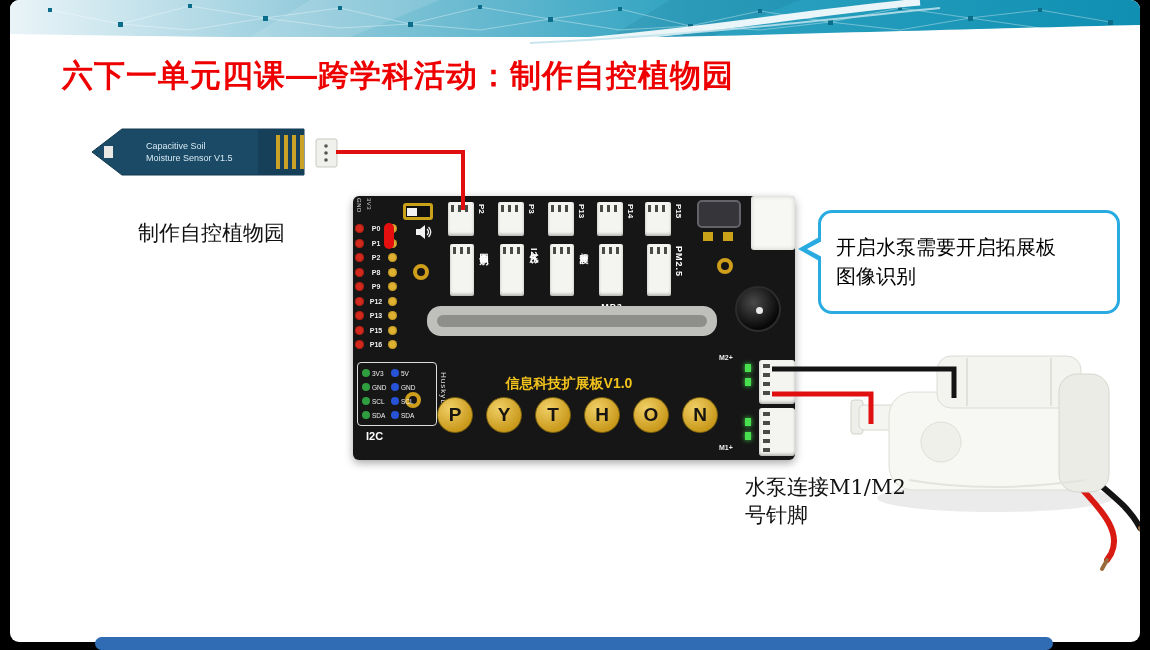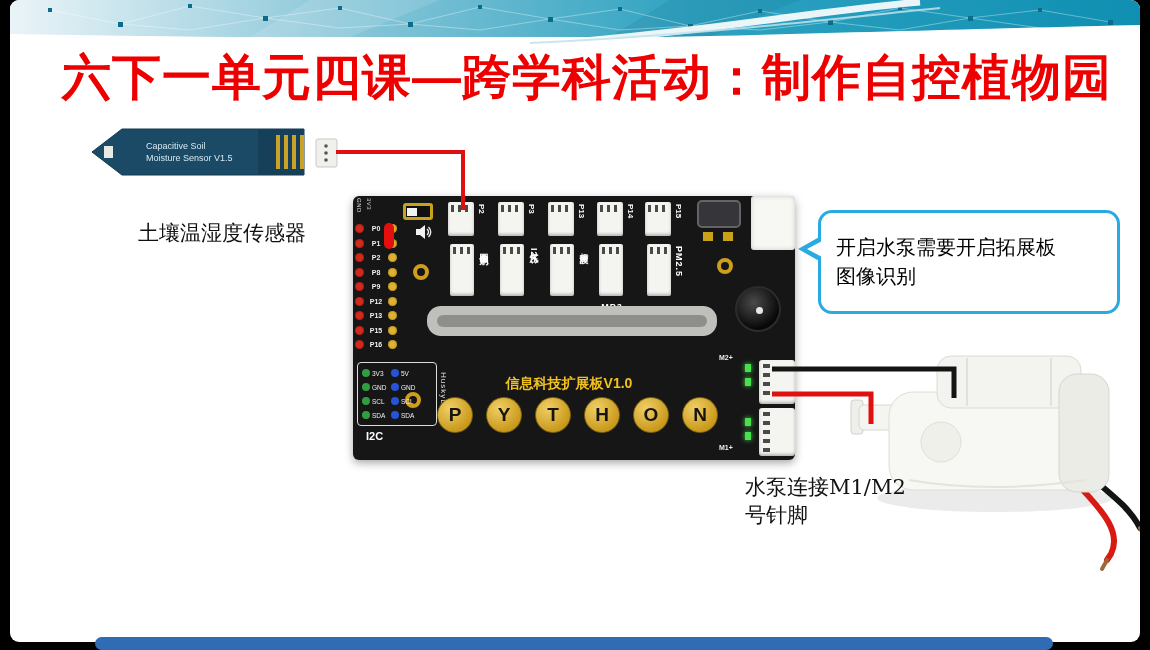--- a/index.html
+++ b/index.html
@@ -2,21 +2,21 @@
 <html style="--title-red: #ee0000; --callout-border: #29abe2; --board-yellow: #f2c21c; --wire-red: #e01010; --banner-teal: #0f8fb2; --bottom-bar-blue: #2f6cb4; --sensor-pcb-navy: #1a4a66;"><head>
 <meta charset="utf-8">
 <style>
   *{margin:0;padding:0;box-sizing:border-box}
   html,body{width:1150px;height:650px;background:#000;overflow:hidden;font-family:"Liberation Sans",sans-serif}
   .stage{position:relative;width:1150px;height:650px;background:#000}
 
   .slide{position:absolute;left:10px;top:0;width:1130px;height:642px;background:#fff;border-radius:9px;overflow:hidden}
   .banner{position:absolute;left:0;top:0;display:block}
 
-  .title{position:absolute;left:52px;top:45px;font-size:49px;font-weight:900;letter-spacing:1px;
+  .title{position:absolute;left:52px;top:55px;font-size:31px;font-weight:900;letter-spacing:1px;
          color:var(--title-red,#ee0000);white-space:nowrap}
 
   .caption{position:absolute;font-family:"DejaVu Serif",serif;font-size:21px;color:#111;line-height:1.32}
   .caption-sensor{left:128px;top:220px}
   .caption-pump{left:735px;top:474px}
 
   
   .callout{position:absolute;left:808px;top:210px;width:302px;min-height:86px;background:#fff;
            border:3px solid var(--callout-border,#29abe2);border-radius:14px;padding:20px 15px;
            font-family:"DejaVu Serif",serif;font-size:20px;line-height:29px;color:#000}
@@ -156,21 +156,21 @@
       <rect x="228" y="15" width="21" height="28" rx="2" fill="#f0f0ec" stroke="#c9c9c2"></rect>
       <circle cx="238" cy="22" r="1.8" fill="#555"></circle>
         <circle cx="238" cy="29" r="1.8" fill="#555"></circle>
         <circle cx="238" cy="36" r="1.8" fill="#555"></circle>
       <rect x="16" y="22" width="9" height="12" fill="#e8e8e4"></rect>
       <text x="58" y="25" font-size="9" fill="#d6e8f2">Capacitive Soil</text>
       <text x="58" y="37" font-size="9" fill="#d6e8f2">Moisture Sensor V1.5</text>
     </svg>
 
     <div class="caption caption-sensor">
-      <div>土壤温湿度传感器</div>
+      <div>制作自控植物园</div>
     </div>
 
     <div class="board">
       <span class="rail vtext" style="left:3px;top:2px">GND</span>
       <span class="rail vtext" style="left:13px;top:2px">3V3</span>
 
       <div class="switch"></div>
       <svg class="spk" width="18" height="16" viewBox="0 0 18 16">
         <path d="M1,5 H5 L10,1 V15 L5,11 H1 Z" fill="#f2f2f2"></path>
         <path d="M12,5 Q15,8 12,11 M13.5,3 Q18,8 13.5,13" stroke="#f2f2f2" stroke-width="1.3" fill="none"></path>

